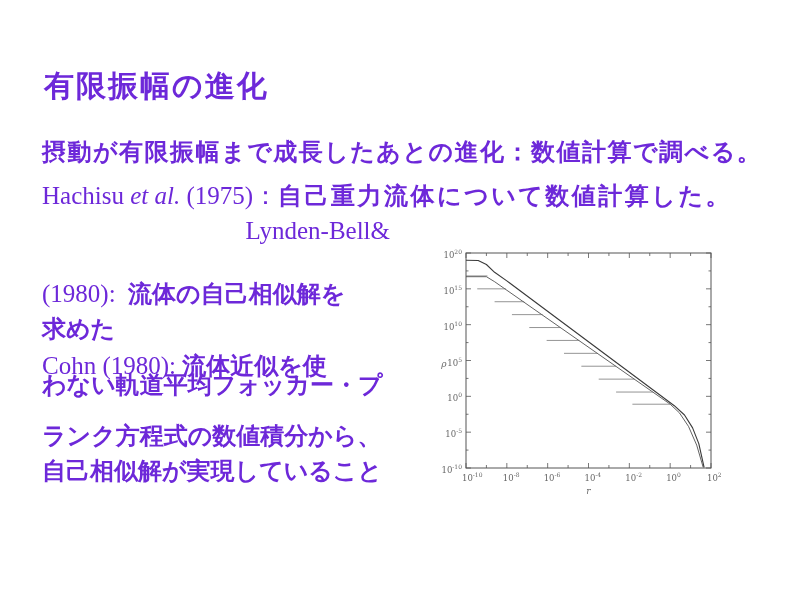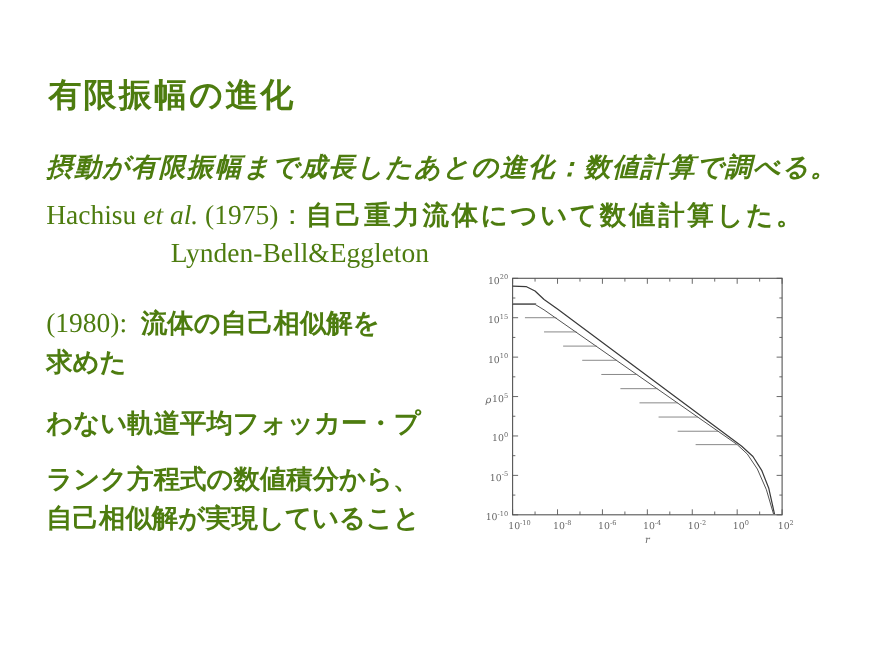--- a/index.html
+++ b/index.html
@@ -2,32 +2,32 @@
 <html><head>
 <meta charset="utf-8">
 <style>
   html,body{margin:0;padding:0;}
   .slide{
     position:relative;
     width:800px;height:600px;
     background:#ffffff;
     overflow:hidden;
     font-family:"DejaVu Sans",sans-serif;
-    color:#4d7c0f;
+    color:#6d28d9;
   }
   .abs{position:absolute;white-space:nowrap;}
   .title{
     left:44px;top:66px;
     font-size:30px;font-weight:700;
     letter-spacing:2px;
   }
   .jp{font-weight:700;}
   .intro{
     left:42px;top:136px;
-    font-size:24px;letter-spacing:1.5px;font-style:italic;
+    font-size:24px;letter-spacing:1.5px;
   }
   .serif{font-family:"Liberation Serif","DejaVu Serif",serif;font-weight:400;}
   .it{font-style:italic;}
   .line-hachisu{left:42px;top:179px;font-size:24px;}
   .line-hachisu .serif{font-size:25px;margin-top:40px;}
   .line-hachisu .jp{letter-spacing:2.5px;font-family:Liberation Serif, serif;}
   .col-line{font-size:24px;line-height:28px;margin-top:28px;}
   .col-line .serif{font-size:25px;}
   .lyndenrow{
     left:42px;top:217px;width:348px;
@@ -48,29 +48,31 @@
 
   <div class="abs intro jp">摂動が有限振幅まで成長したあとの進化：数値計算で調べる。</div>
 
   <div class="abs line-hachisu">
     <span class="serif">Hachisu</span><span class="serif">&nbsp;</span><span class="serif it">et al.</span><span class="serif">&nbsp;</span><span class="serif">(1975)：</span><span class="jp">自己重力流体について数値計算した。</span>
   </div>
 
   <div class="abs lyndenrow serif">
     <span>Lynden-Bell</span>
     <span>&amp;</span>
-    <span>Eggleton</span>
   </div>
 
   <div class="abs col-line" style="left:42px;top:252px;">
     <span class="serif">(1980):</span><span class="serif">&nbsp;&nbsp;</span><span class="jp">流体の自己相似解を</span>
   </div>
 
   <div class="abs col-line jp" style="left:42px;top:287px;">求めた</div>
 
+  <div class="abs col-line" style="left:42px;top:324px;">
+    <span class="serif">Cohn</span><span class="serif">&nbsp;</span><span class="serif">(1980):</span><span class="serif">&nbsp;</span><span class="jp">流体近似を使</span>
+  </div>
 
   <div class="abs col-line jp" style="left:42px;top:343px;">わない軌道平均フォッカー・プ</div>
   <div class="abs col-line jp" style="left:42px;top:429px;">自己相似解が実現していること</div>
   <div class="abs col-line jp" style="left:42px;top:394px;">ランク方程式の数値積分から、</div>
 
   <div class="abs fig">
     <svg id="fig-svg" width="305" height="272" viewBox="0 0 305 272">
         <rect x="36" y="17" width="245" height="215" fill="none" stroke="#555555" stroke-width="1"></rect>
         <line x1="36" y1="232" x2="36" y2="227" stroke="#555555" stroke-width="0.8"></line>
         <line x1="36" y1="17" x2="36" y2="22" stroke="#555555" stroke-width="0.8"></line>

